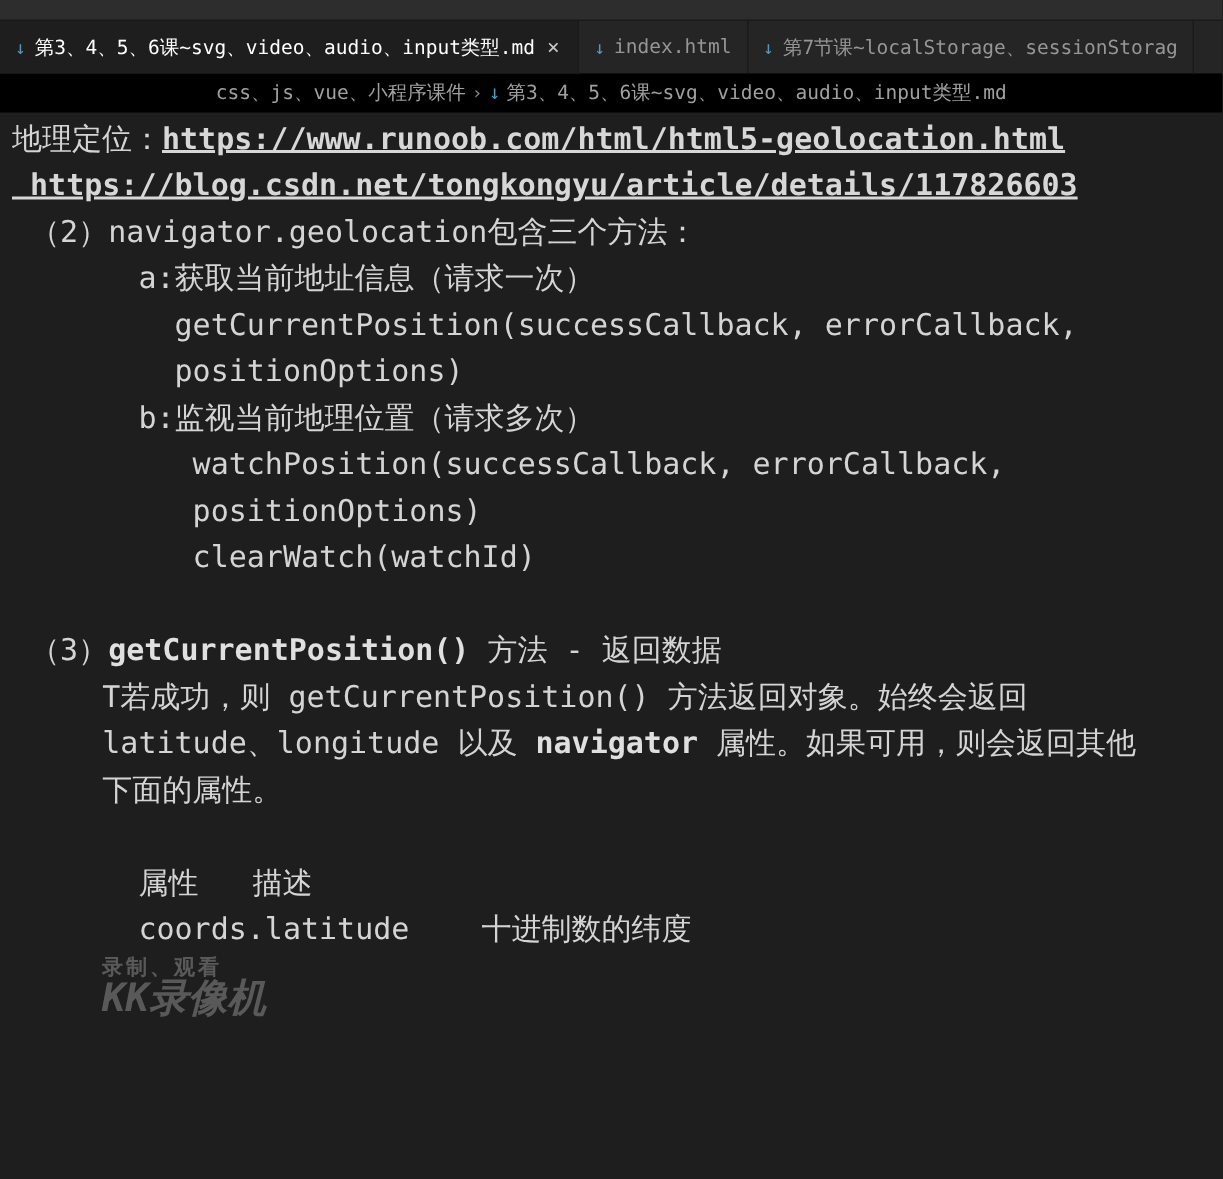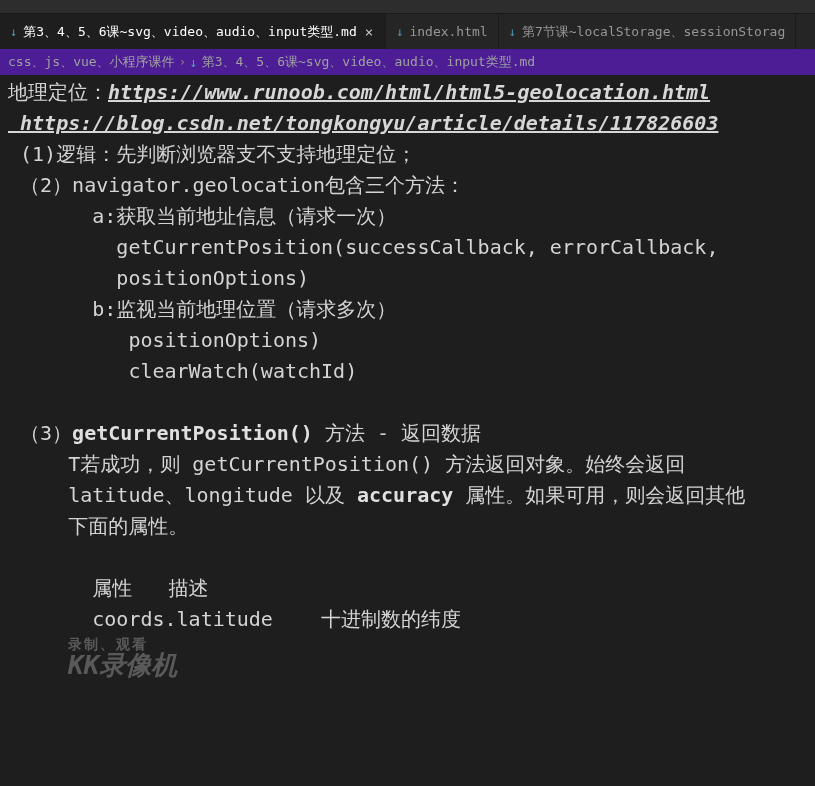--- a/index.html
+++ b/index.html
@@ -49,22 +49,23 @@
       color: #c5c5c5;
       font-size: 14px;
       padding: 0 2px;
     }
     .breadcrumb {
       display: flex;
       align-items: center;
       padding: 4px 8px;
       font-size: 13px;
       color: #a0a0a0;
-      background: #4c1d95;
+      background: #000000;
       gap: 4px;
+      justify-content: center;
     }
     .breadcrumb .chev {
       color: #888;
       font-size: 12px;
     }
     .bc-icon {
       color: #519aba;
     }
     .editor {
       padding: 2px 8px 8px 8px;
@@ -80,21 +81,20 @@
       color: #d4d4d4;
       font-family: "Consolas", monospace;
     }
     .bold {
       font-weight: bold;
       color: #e0e0e0;
     }
     .link {
       color: #d7d7d7;
       text-decoration: underline;
-      font-style: italic;
     }
     .watermark {
       position: absolute;
       left: 68px;
       top: 636px;
       font-size: 26px;
       font-weight: bold;
       color: rgba(200,200,200,0.35);
       font-style: italic;
       pointer-events: none;
@@ -131,32 +131,32 @@
 <div class="breadcrumb">
   <span>css、js、vue、小程序课件</span>
   <span class="chev">›</span>
   <span class="bc-icon">↓</span>
   <span>第3、4、5、6课~svg、video、audio、input类型.md</span>
 </div>
 
 <div class="editor">
   <div class="line"><span>地理定位：</span><span class="link bold">https://www.runoob.com/html/html5-geolocation.html</span></div>
   <div class="line"><span class="link bold"> https://blog.csdn.net/tongkongyu/article/details/117826603</span></div>
-  <div class="line"> (1)逻辑：先判断浏览器支不支持地理定位；</div>
   <div class="line"><span> （2）</span><span class="code-token">navigator.geolocation</span><span>包含三个方法：</span></div>
   <div class="line">       a:获取当前地址信息（请求一次）</div>
   <div class="line code-token">         getCurrentPosition(successCallback, errorCallback,</div>
   <div class="line code-token">         positionOptions)</div>
   <div class="line">       b:监视当前地理位置（请求多次）</div>
+  <div class="line code-token">          watchPosition(successCallback, errorCallback,</div>
   <div class="line code-token">          positionOptions)</div>
   <div class="line code-token">          clearWatch(watchId)</div>
   <div class="line"> </div>
   <div class="line"><span> （3）</span><span class="code-token bold">getCurrentPosition()</span><span> 方法 - 返回数据</span></div>
   <div class="line"><span>     T若成功，则 </span><span class="code-token">getCurrentPosition()</span><span> 方法返回对象。始终会返回</span></div>
-  <div class="line"><span class="code-token">     latitude、longitude</span><span> 以及 </span><span class="code-token bold">accuracy</span><span> 属性。如果可用，则会返回其他</span></div>
+  <div class="line"><span class="code-token">     latitude、longitude</span><span> 以及 </span><span class="code-token bold">navigator</span><span> 属性。如果可用，则会返回其他</span></div>
   <div class="line">     下面的属性。</div>
   <div class="line"> </div>
   <div class="line">       属性   描述</div>
   <div class="line">       coords.latitude    十进制数的纬度</div>
 
 </div>
 
 <div class="watermark">
   <span class="small">录制、观看</span>
   <span>KK录像机</span>

